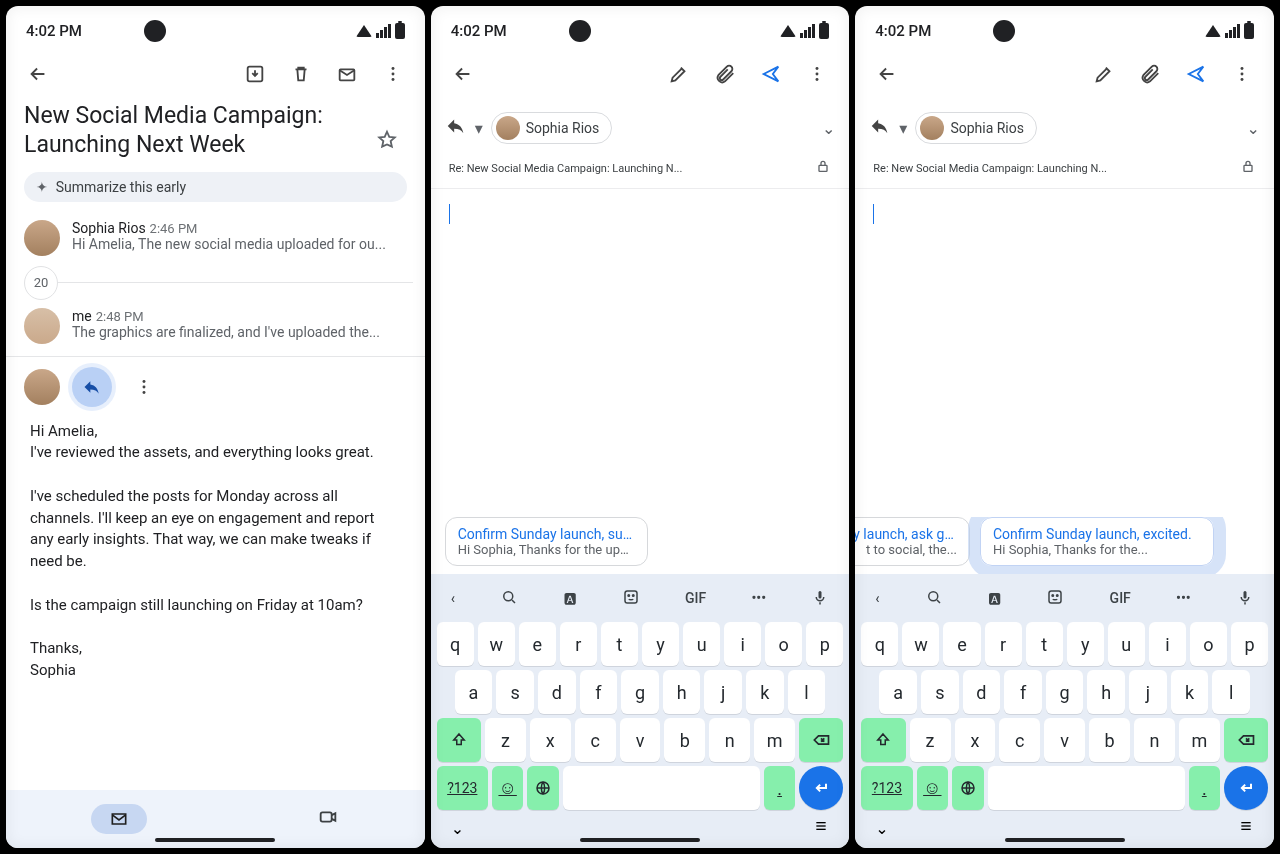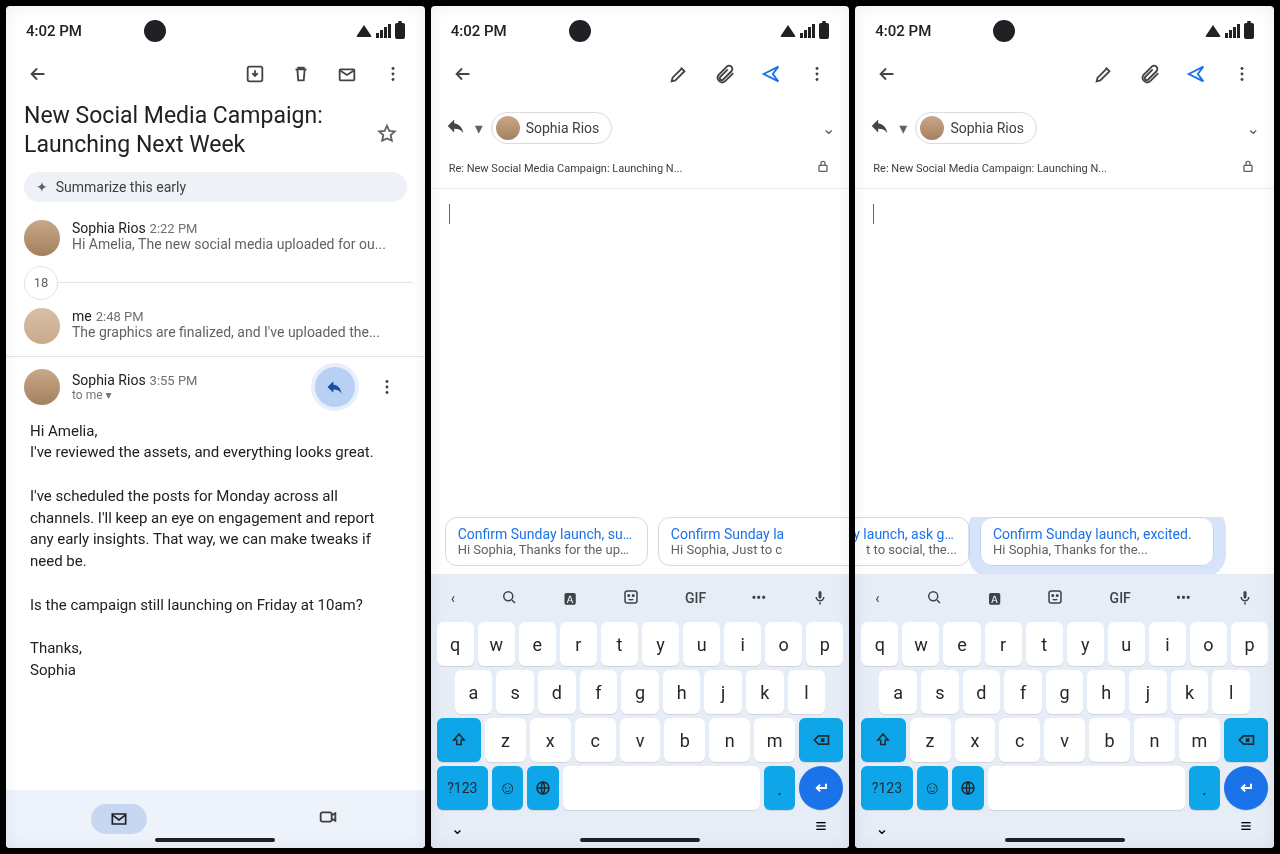--- a/index.html
+++ b/index.html
@@ -1,30 +1,30 @@
 <!DOCTYPE html>
 <html><head>
 <meta charset="utf-8">
 <style>
   * { box-sizing: border-box; margin: 0; padding: 0; font-family: 'Roboto','Product Sans',Arial,sans-serif; }
   body { background:#000; display:flex; gap:6px; padding:6px; width:1280px; height:854px; }
-  .phone { flex:1; background:#fff; border-radius:4px; position:relative; display:flex; flex-direction:column; overflow:hidden; }
+  .phone { flex:1; background:#fff; border-radius:12px; position:relative; display:flex; flex-direction:column; overflow:hidden; }
   .dim-border { position:absolute; inset:0; box-shadow:inset 0 0 14px 2px rgba(0,0,0,.06); pointer-events:none; border-radius:4px; }
 
   .status { display:flex; align-items:center; padding:14px 20px 4px; font-size:15px; font-weight:500; color:#202124; }
   .status .time { flex:0 0 auto; }
   .status .dot { width:22px; height:22px; background:#202124; border-radius:50%; margin-left:62px; }
   .status .right { margin-left:auto; display:flex; align-items:center; gap:4px; }
 
   .appbar { display:flex; align-items:center; padding:8px 12px; gap:6px; }
   .appbar .spacer { flex:1; }
   .icbtn { width:40px; height:40px; display:flex; align-items:center; justify-content:center; border-radius:50%; color:#444; }
   .icbtn svg { width:22px; height:22px; }
 
-  .subject-row { display:flex; align-items:center; padding:0 18px; gap:8px;}
+  .subject-row { display:flex; align-items:flex-end; padding:0 18px; gap:8px;}
   .subject { font-size:23px; font-weight:400; color:#202124; line-height:1.25; flex:1; }
   .star { color:#5f6368; margin-top:6px; }
 
   .chip { display:inline-flex; align-items:center; gap:8px; background:#eef1f6; border-radius:18px; padding:7px 14px 7px 12px; margin:12px 18px 0; font-size:14px; color:#3c4043; }
   .chip .sparkle { color:#5f6368; }
 
   .thread { padding:10px 12px 0; }
   .msg { display:flex; gap:12px; padding:8px 6px; }
   .avatar { width:36px; height:36px; border-radius:50%; background:linear-gradient(#c9a789,#a3805f); flex:0 0 auto; background-size:cover; }
   .avatar.me { background:linear-gradient(#d7bfa7,#caa98b); }
@@ -69,21 +69,21 @@
   .suggestions{display:flex;gap:10px;padding:0 14px 8px;overflow:hidden;}
   .sugg{flex:0 0 52%;border:1px solid #d6d8db;border-radius:12px;padding:8px 12px;min-width:0;}
   .sugg.hl{box-shadow:0 0 0 12px rgba(174,199,242,.5); border-color:#c1d3f4;}
   .sugg .t{color:#1a73e8;font-size:14px;white-space:nowrap;overflow:hidden;text-overflow:ellipsis;}
   .sugg .p{color:#5f6368;font-size:13px;white-space:nowrap;overflow:hidden;text-overflow:ellipsis;}
   .sugg.left-cut{margin-left:-40px;}
 
   .kbd{background:#e7edf6;padding:4px 6px 8px;display:flex;flex-direction:column;gap:4px;}
   .krow{display:flex;justify-content:center;gap:4px;position:relative;}
   .key{background:#fff;border-radius:6px;height:44px;flex:1;display:flex;align-items:center;justify-content:center;font-size:18px;color:#24292e;box-shadow:0 1px 0 rgba(0,0,0,.1);}
-  .key.fn{background:#0ea5e9;}
+  .key.fn{background:#86efac;text-decoration:underline;}
   .key.space{flex:5;}
   .key.enter{background:#1a73e8;color:#fff;border-radius:50%;width:44px;flex:0 0 44px;}
   .kb-strip{display:flex;align-items:center;justify-content:space-between;padding:6px 14px;height:40px;}
   .kb-strip span{color:#3d4347;font-size:14px;font-weight:500;}
   .kft{display:flex;align-items:center;justify-content:space-between;padding:2px 14px 0;height:26px;}
   .kft svg{width:16px;height:16px;color:#5f6368;}
 
   .wifi{width:0;height:0;border-left:8px solid transparent;border-right:8px solid transparent;border-bottom:12px solid #202124;border-radius:2px;}
   .sigbar{display:inline-flex;align-items:flex-end;gap:1px;} .sigbar i{width:3px;background:#202124;display:block;} .sigbar i:nth-child(1){height:5px;}.sigbar i:nth-child(2){height:8px;}.sigbar i:nth-child(3){height:11px;}.sigbar i:nth-child(4){height:14px;}
   .batt{width:10px;height:16px;background:#202124;border-radius:2px;position:relative;} .batt::before{content:'';position:absolute;top:-2px;left:3px;width:4px;height:2px;background:#202124;border-radius:1px;}
@@ -151,46 +151,42 @@
 
   <div class="chip">
     <span class="sparkle">✦</span>
     <span>Summarize this early</span>
   </div>
 
   <div class="thread">
     <div class="msg">
       <div class="avatar"></div>
       <div class="lines">
-        <div class="sender"><span>Sophia Rios</span><span class="tm">2:22 PM</span></div>
+        <div class="sender"><span>Sophia Rios</span><span class="tm">2:46 PM</span></div>
         <div class="preview">Hi Amelia, The new social media uploaded for ou...</div>
       </div>
     </div>
 
     <div class="count-divider">
-      <div class="count-badge">18</div>
+      <div class="count-badge">20</div>
     </div>
 
     <div class="msg">
       <div class="avatar me"></div>
       <div class="lines">
         <div class="sender"><span>me</span><span class="tm">2:48 PM</span></div>
         <div class="preview">The graphics are finalized, and I've uploaded the...</div>
       </div>
     </div>
 
     <div class="hr"></div>
 
     <div class="open-msg">
       <div class="open-head">
         <div class="avatar"></div>
-        <div class="lines">
-          <div class="sender"><span>Sophia Rios</span><span class="tm">3:55 PM</span></div>
-          <div class="tome"><span>to me</span> <span>▾</span></div>
-        </div>
         <div class="reply-bubble">
             <svg viewBox="0 0 24 24" fill="currentColor">
               <path d="M10 9V5l-7 7 7 7v-4c5 0 8 1.5 10 5-1-6-4-10-10-11z"></path>
             </svg>
           </div>
         <div class="icbtn">
             <svg viewBox="0 0 24 24" fill="currentColor">
               <circle cx="12" cy="6" r="1.6"></circle>
               <circle cx="12" cy="12" r="1.6"></circle>
               <circle cx="12" cy="18" r="1.6"></circle>
@@ -288,24 +284,20 @@
           <path d="M9 11V8a3 3 0 016 0v3"></path>
         </svg></span>
   </div>
   <div class="compose-body"><span class="cursor"></span></div>
 
   <div class="suggestions">
     <div class="sugg">
       <div class="t">Confirm Sunday launch, sugge...</div>
       <div class="p">Hi Sophia, Thanks for the updat...</div>
     </div>
-    <div class="sugg">
-      <div class="t">Confirm Sunday la</div>
-      <div class="p">Hi Sophia, Just to c</div>
-    </div>
   </div>
 
   <div class="kbd">
     <div class="kb-strip">
       <span>‹</span>
       <span><svg width="18" height="18" viewBox="0 0 24 24" fill="none" stroke="currentColor" stroke-width="2">
             <circle cx="11" cy="11" r="6"></circle>
             <path d="M20 20l-4-4"></path>
           </svg></span>
       <span>🅰</span>

